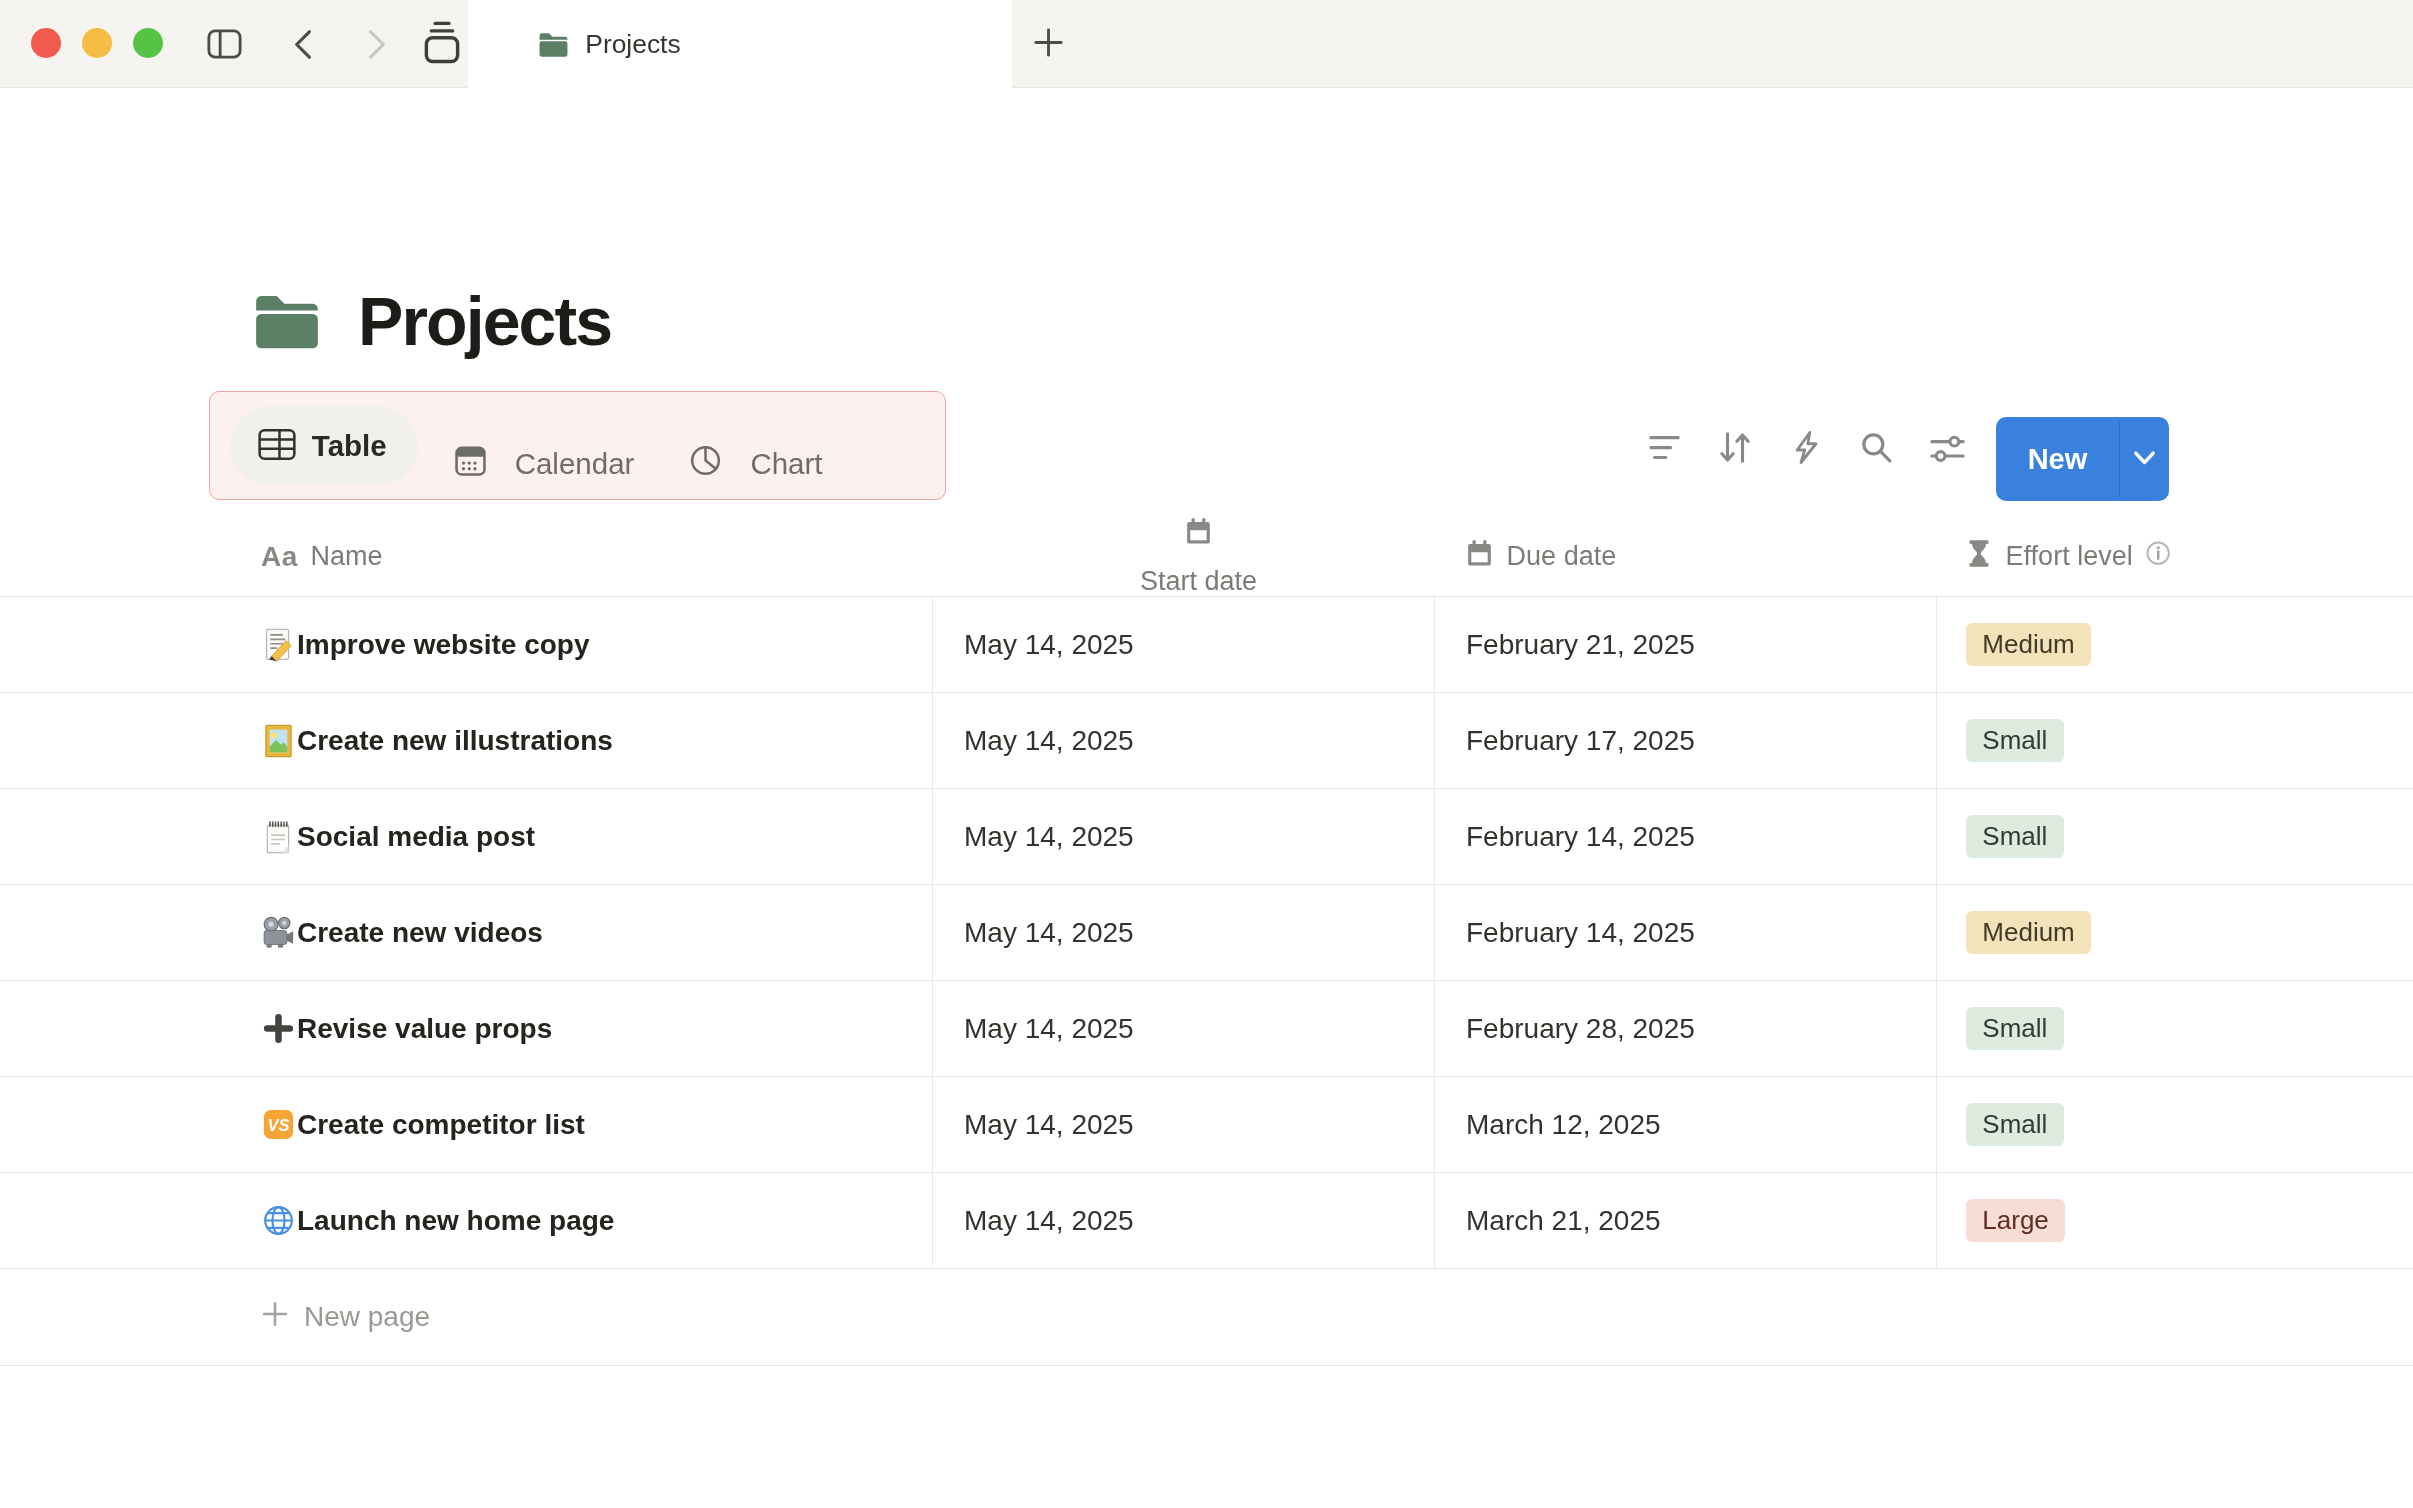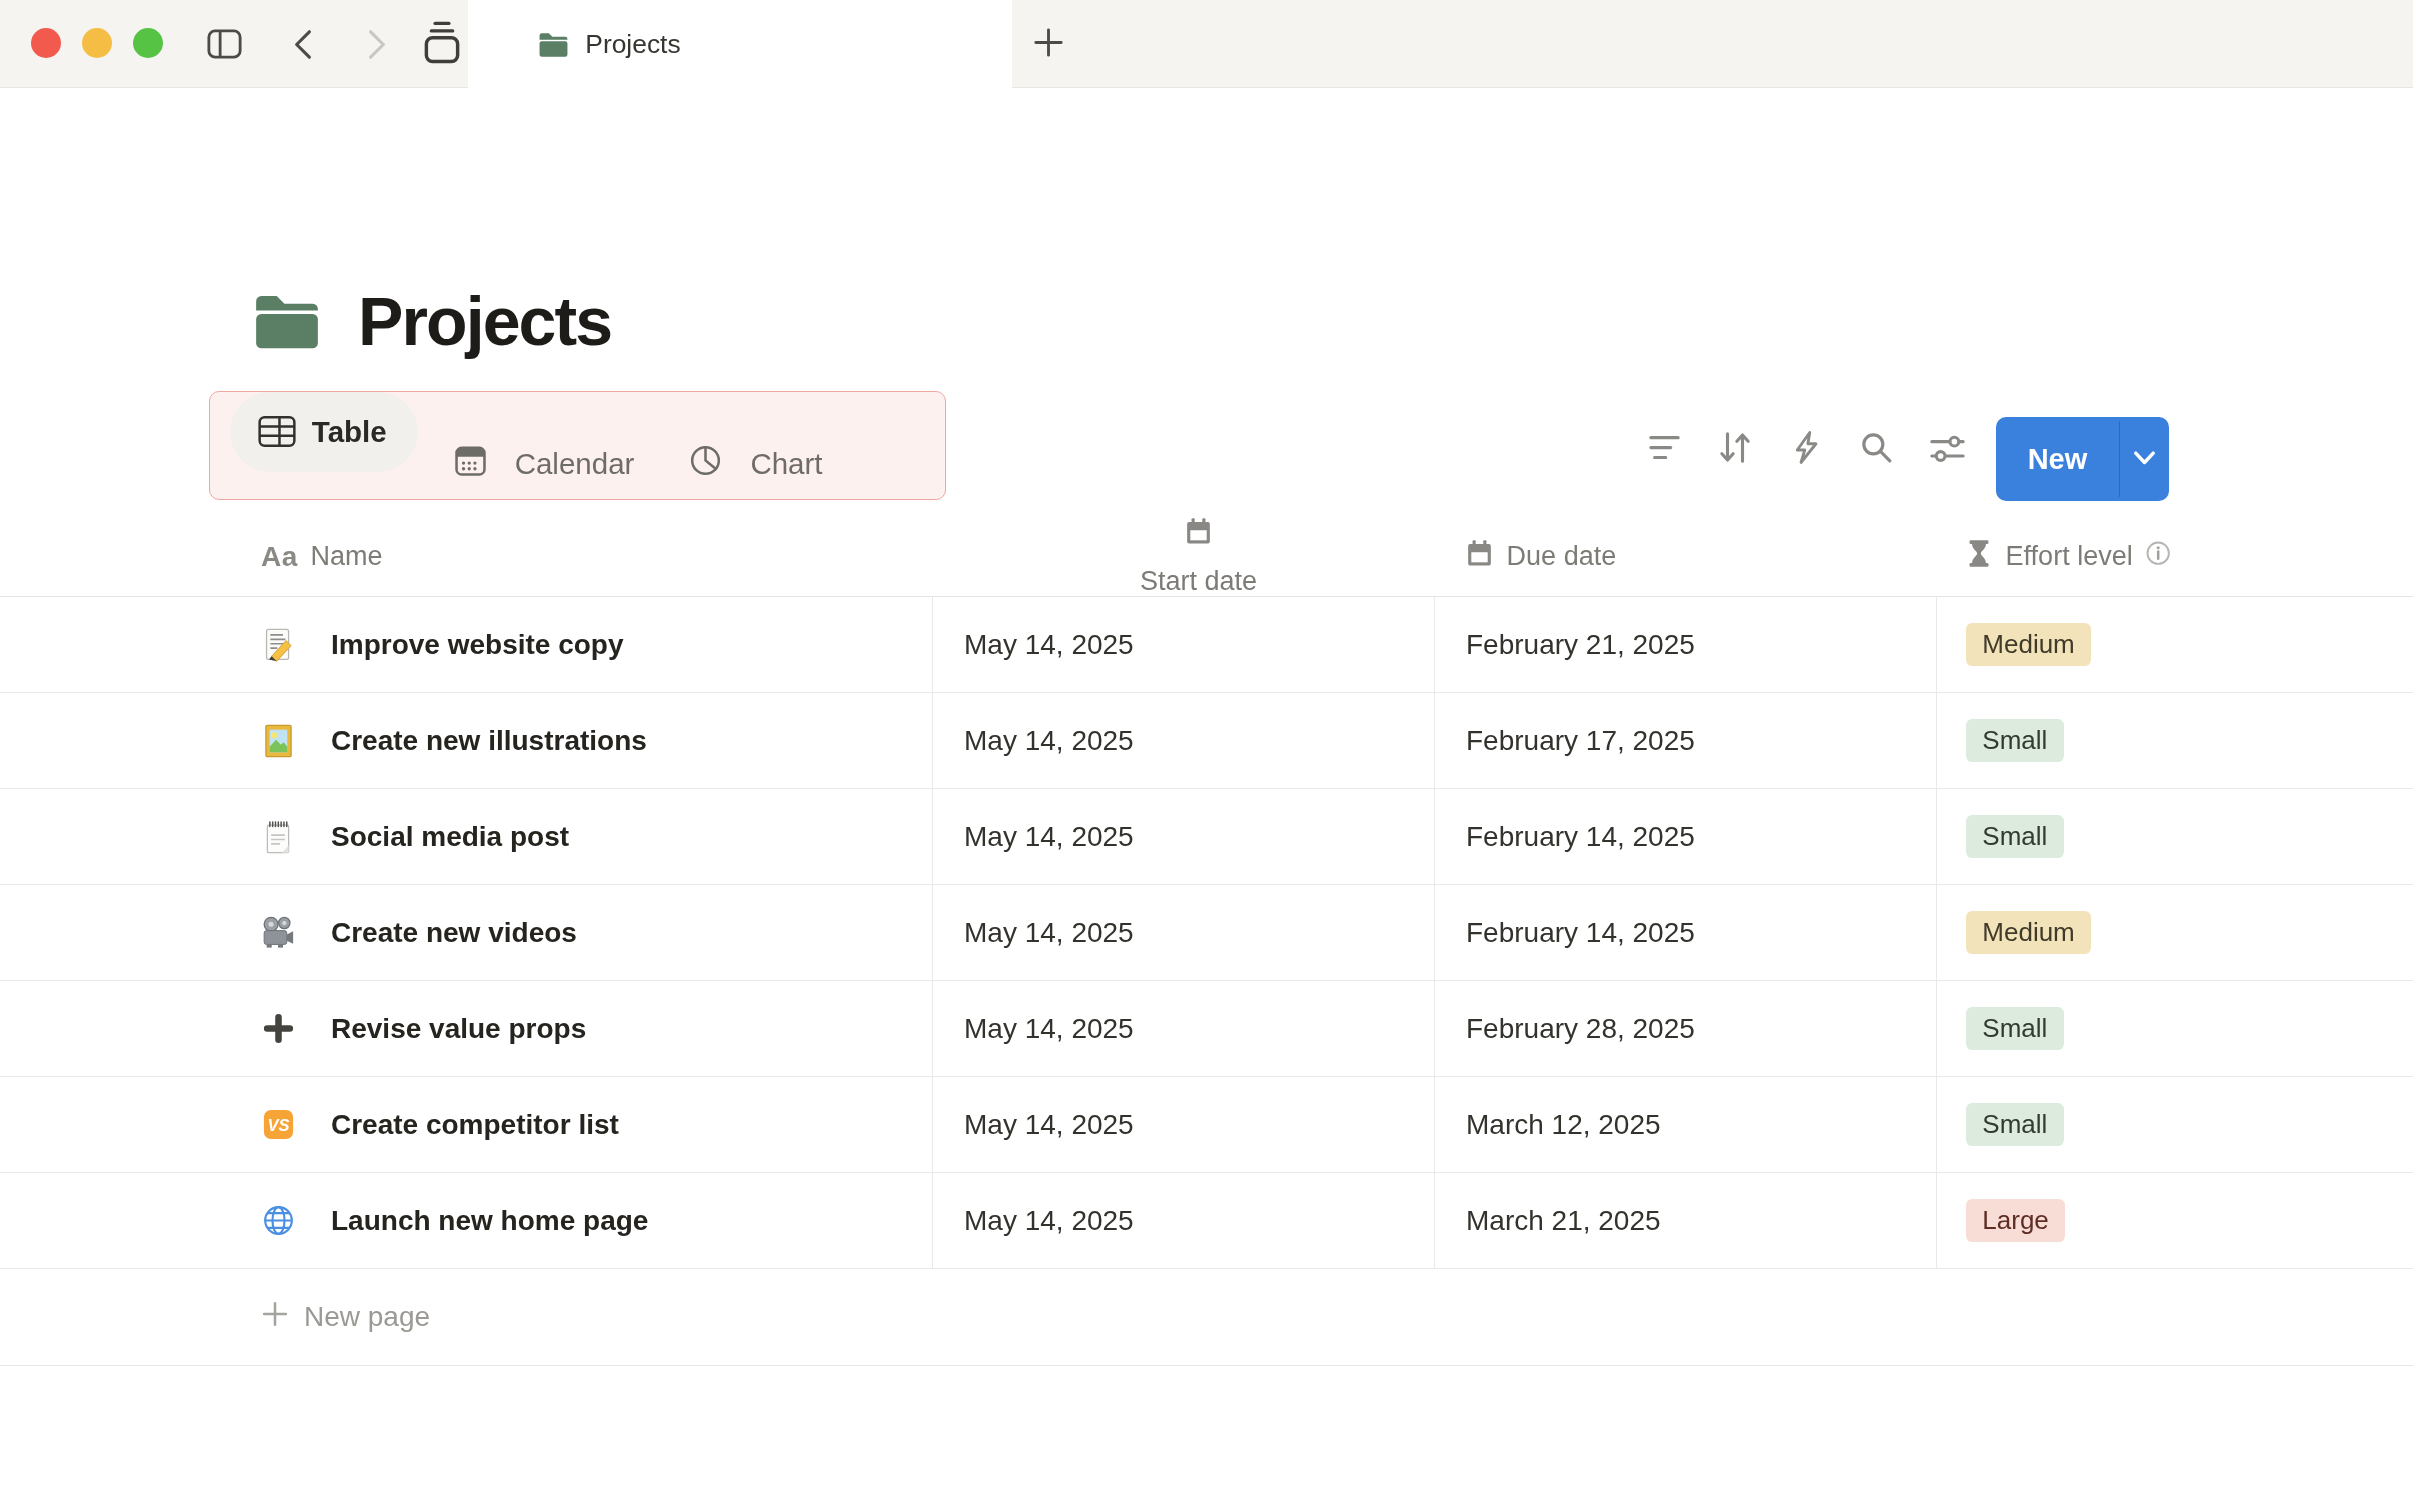--- a/index.html
+++ b/index.html
@@ -29,21 +29,21 @@
          display:flex; align-items:center; padding-left:70px; gap:16.3px; z-index:2; }
   .tab-label { font-size:26.4px; font-weight:500; color:#37352f; }
 
   
   .title-row { position:absolute; left:251px; top:282px; display:flex; align-items:center; gap:35px; }
   .page-title { font-size:68px; font-weight:700; color:#1e1c18; letter-spacing:-1.9px; }
 
   
   .views-box { position:absolute; left:209px; top:391px; width:737px; height:109px;
                border:1.9px solid #f0a7a2; border-radius:10px; background:#fdf1ef;
-               display:flex; }
+               display:flex; align-items:center; }
   .view-pill { margin-left:19.5px; height:80px; border-radius:40px; background:#f2f0ec;
                display:flex; align-items:center; padding:0 31px 0 28px; gap:16.3px; }
   .view-pill-label { font-size:29.5px; font-weight:600; color:#2b2925; }
   .view-item { display:flex; align-items:center; gap:28px; font-size:29.5px; font-weight:500; color:#6e6c67;margin-top:36px; }
   .view-item.calendar { margin-left:36px; }
   .view-item.chart { margin-left:55px; }
 
   
   .ctl { position:absolute; }
   .ctl-filter { left:1649px; top:435px; }
@@ -65,21 +65,21 @@
   .hcell { display:flex; align-items:center; gap:12.6px; height:100%; }
   .hc1 { width:696px; padding-left:25px; }
   .hc2 { width:502px; padding-left:31px;flex-direction:column; }
   .hc3 { width:502px; padding-left:31px; }
   .hc4 { flex:1; padding-left:29px; }
   .aa-glyph { font-size:28px; font-weight:600; color:#8b8984; letter-spacing:0.6px; }
 
   .trow { display:flex; height:96px; align-items:stretch; border-bottom:1.3px solid #ebe9e6;
           padding-left:236px; }
   .cell { display:flex; align-items:center; }
-  .c1 { width:696px; padding-left:25px; gap:36px; }
+  .c1 { width:696px; padding-left:25px; gap:2px; }
   .c2 { width:502px; padding-left:31px; border-left:1.3px solid #ebe9e6; }
   .c3 { width:502px; padding-left:31px; border-left:1.3px solid #ebe9e6; }
   .c4 { flex:1; padding-left:29px; border-left:1.3px solid #ebe9e6; }
   .rname { font-size:28px; font-weight:600; color:#26241f; }
   .rdate { font-size:28px; color:#34322c; }
   .badge { font-size:26px; padding:6.3px 16.3px; border-radius:6.3px; font-weight:400; }
   .ricon { width:34px; display:flex; justify-content:center; }
 
   .newpage-row { display:flex; align-items:center; height:97px; border-bottom:1.3px solid #e8e6e2;
                  padding-left:261px; gap:15px; color:#9b9994; font-size:28px; }

